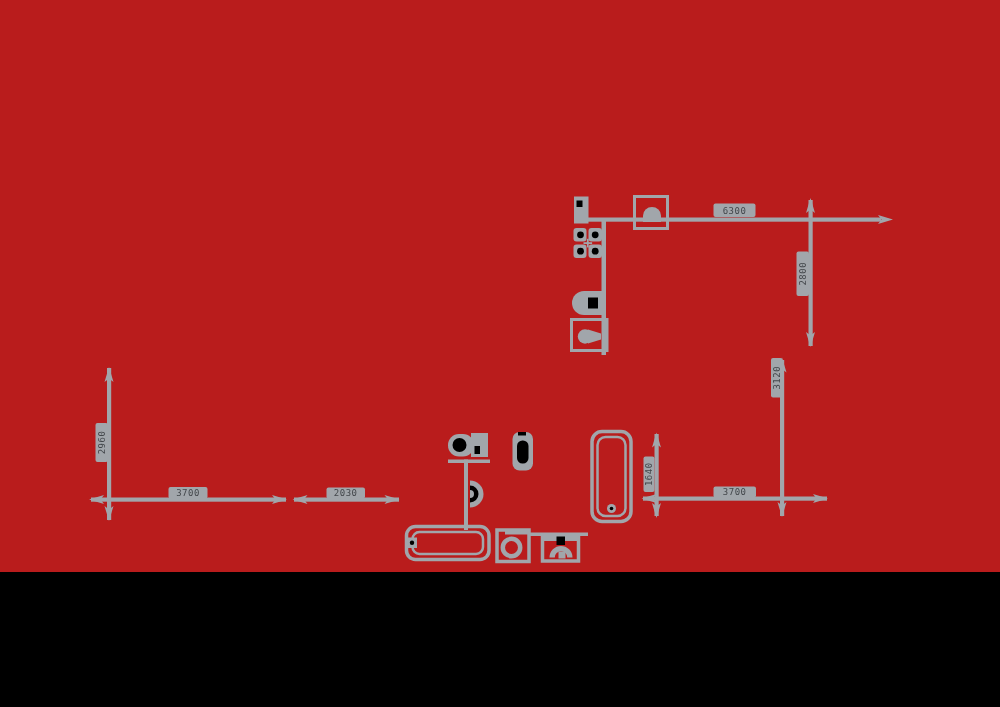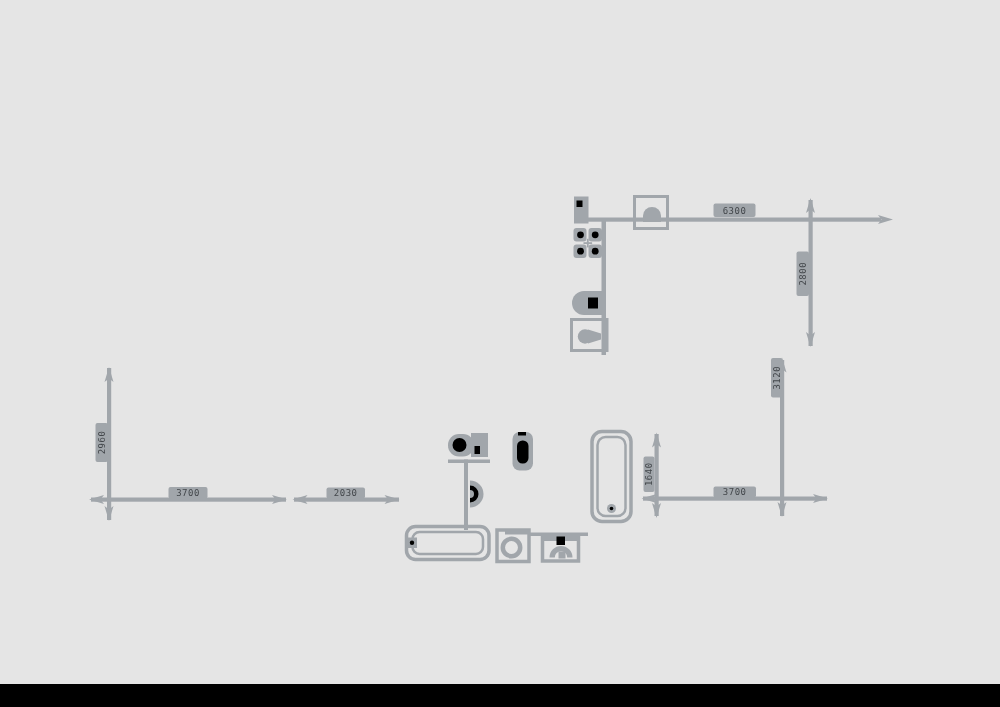--- a/index.html
+++ b/index.html
@@ -1,16 +1,16 @@
 <!DOCTYPE html>
 <html><head>
 <meta charset="utf-8">
 <style>
   html,body{margin:0;padding:0;background:#000;}
-  .stage{position:relative;width:1000px;height:684px;background:#e5e5e5;overflow:hidden;}
+  .stage{position:relative;width:1000px;height:572px;background:#b91c1c;overflow:hidden;}
   svg{display:block;}
   text.dim{font-family:"DejaVu Sans Mono","Liberation Mono",monospace;font-size:9px;letter-spacing:.5px;fill:#43474b;}
 </style>
 </head>
 <body>
 
 <div class="stage">
 <svg width="1000" height="707" viewBox="0 0 1000 707">
   <defs></defs>
   <g fill="#a1a6ab" stroke="none">

